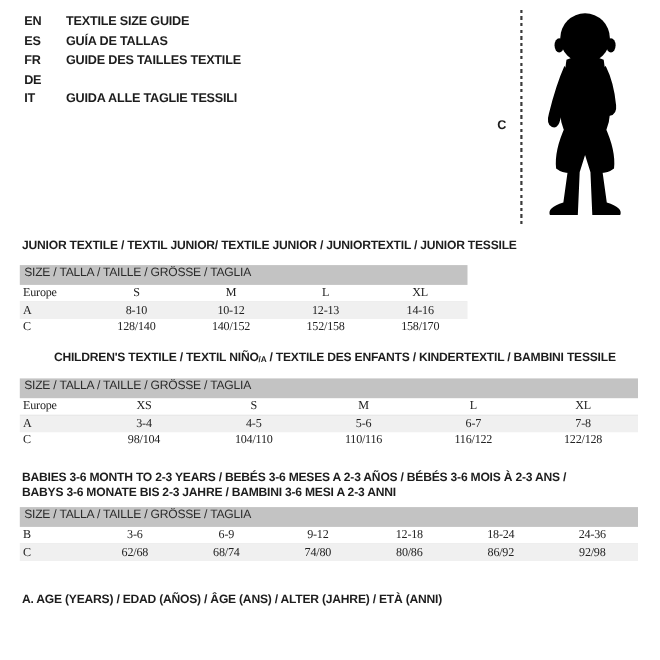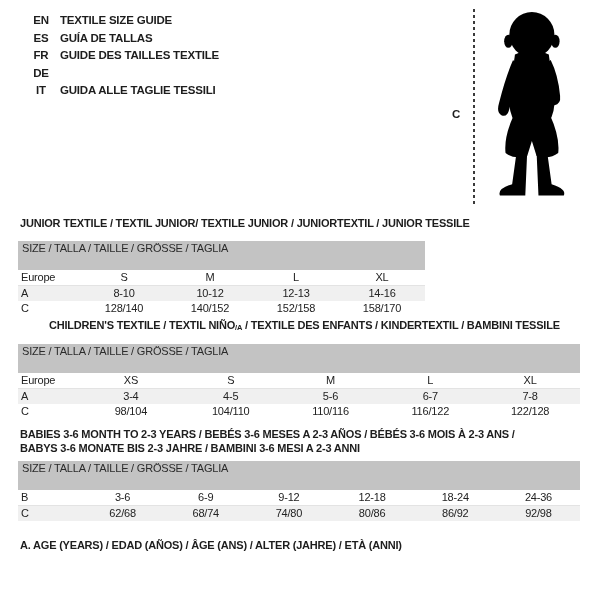--- a/index.html
+++ b/index.html
@@ -2,45 +2,45 @@
 <html><head>
 <meta charset="utf-8">
 <style>
   html,body{margin:0;padding:0;background:#fff;}
   .canvas{
     position:relative;width:600px;height:600px;background:#ffffff;
     font-family:"Liberation Sans","DejaVu Sans",sans-serif;
     color:#1d1d1d;overflow:hidden;
   }
   
-  .lang-list{position:absolute;left:22px;top:12px;font-weight:bold;font-size:11.5px;line-height:17.5px;letter-spacing:-0.2px;text-align:center;}
+  .lang-list{position:absolute;left:22px;top:12px;font-weight:bold;font-size:11.5px;line-height:17.5px;letter-spacing:-0.2px;}
   .lang-row{display:flex;}
   .lang-code{width:38px;flex:0 0 38px;}
   
   .measure-line{position:absolute;left:473px;top:9px;width:2px;height:196px;
     background:repeating-linear-gradient(to bottom,#3a3a3a 0 3px,transparent 3px 6px);}
   .measure-label{position:absolute;left:452px;top:108px;font-weight:bold;font-size:11.5px;}
   .baby-svg{position:absolute;left:483px;top:9px;width:94px;height:198px;}
   .baby-svg *{fill:#000;}
   
   .sec-heading{position:absolute;left:20px;font-weight:bold;font-size:11px;letter-spacing:-0.2px;line-height:13.5px;}
   #junior-heading{top:217px;}
   #children-heading{top:319px;margin-left:29px;}
   #babies-heading{top:428px;width:565px;}
   .subscr{font-size:7.5px;vertical-align:-1px;}
   
   .tbl{position:absolute;left:18px;font-size:11px;letter-spacing:-0.2px;color:#222;}
   #junior-table{top:241px;width:407px;}
   #children-table{top:344px;width:562px;}
   #babies-table{top:461px;width:562px;}
-  .tbl-head{height:29px;line-height:14px;background:#c3c3c3;padding-left:4px;color:#2b2b2b;}
+  .tbl-head{height:18px;line-height:14px;background:#c3c3c3;padding-left:4px;color:#2b2b2b;}
   .tbl-row{display:flex;height:15px;line-height:15.5px;}
   .tbl-row.stripe{background:#f0f0f0;}
   .tbl-row.rule{border-bottom:1px solid #e3e3e3;}
-  .cell{flex:1;text-align:center;}
+  .cell{flex:1;text-align:center;font-family:Liberation Serif, serif;}
   .cell.lbl{flex:0 0 60px;text-align:left;padding-left:3px;}
   
   .notes{position:absolute;left:20px;top:537px;font-weight:bold;font-size:11px;line-height:17.5px;letter-spacing:-0.2px;}
 </style>
 </head>
 <body>
 
 <div class="canvas">
 
   <div class="lang-list">

